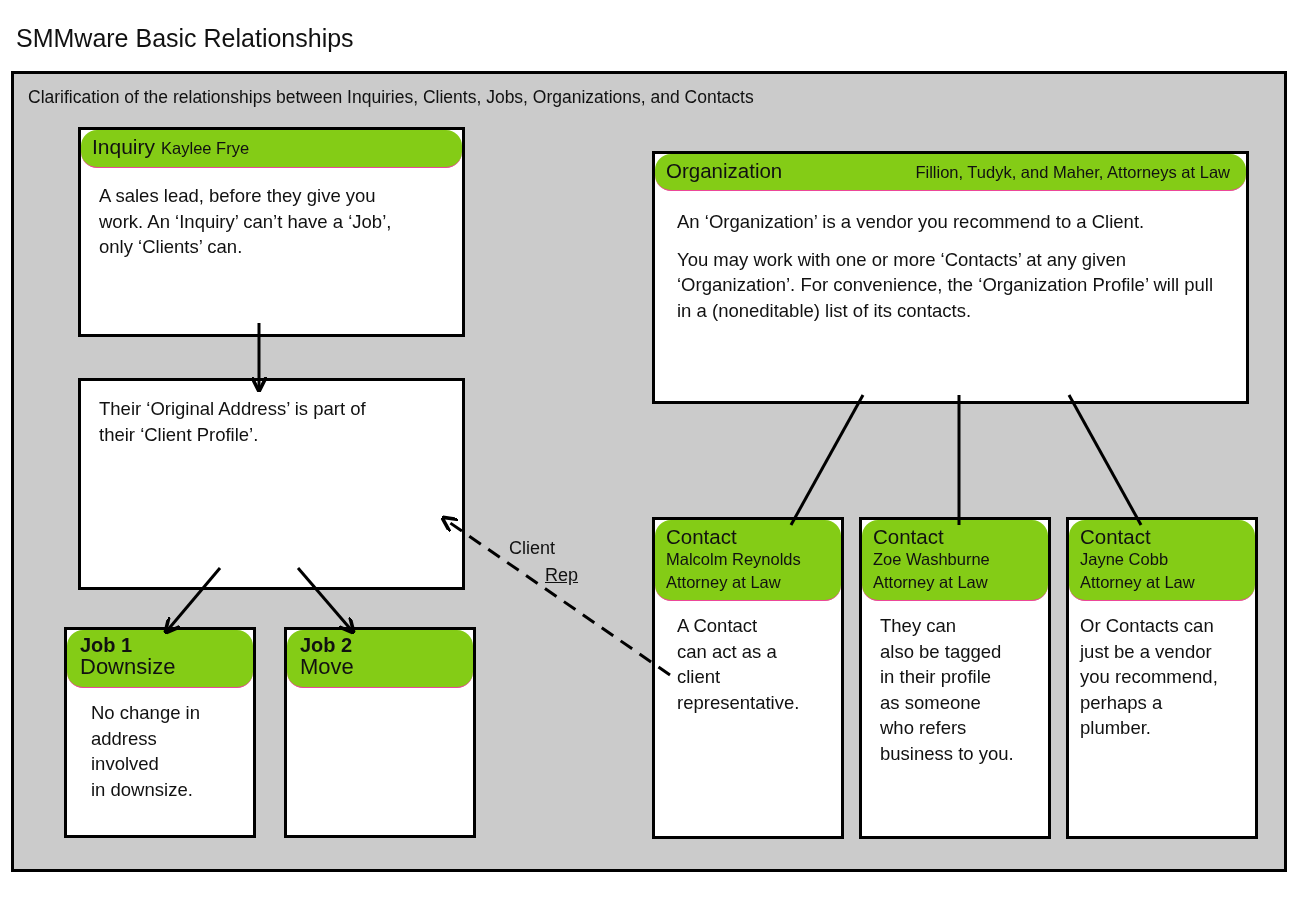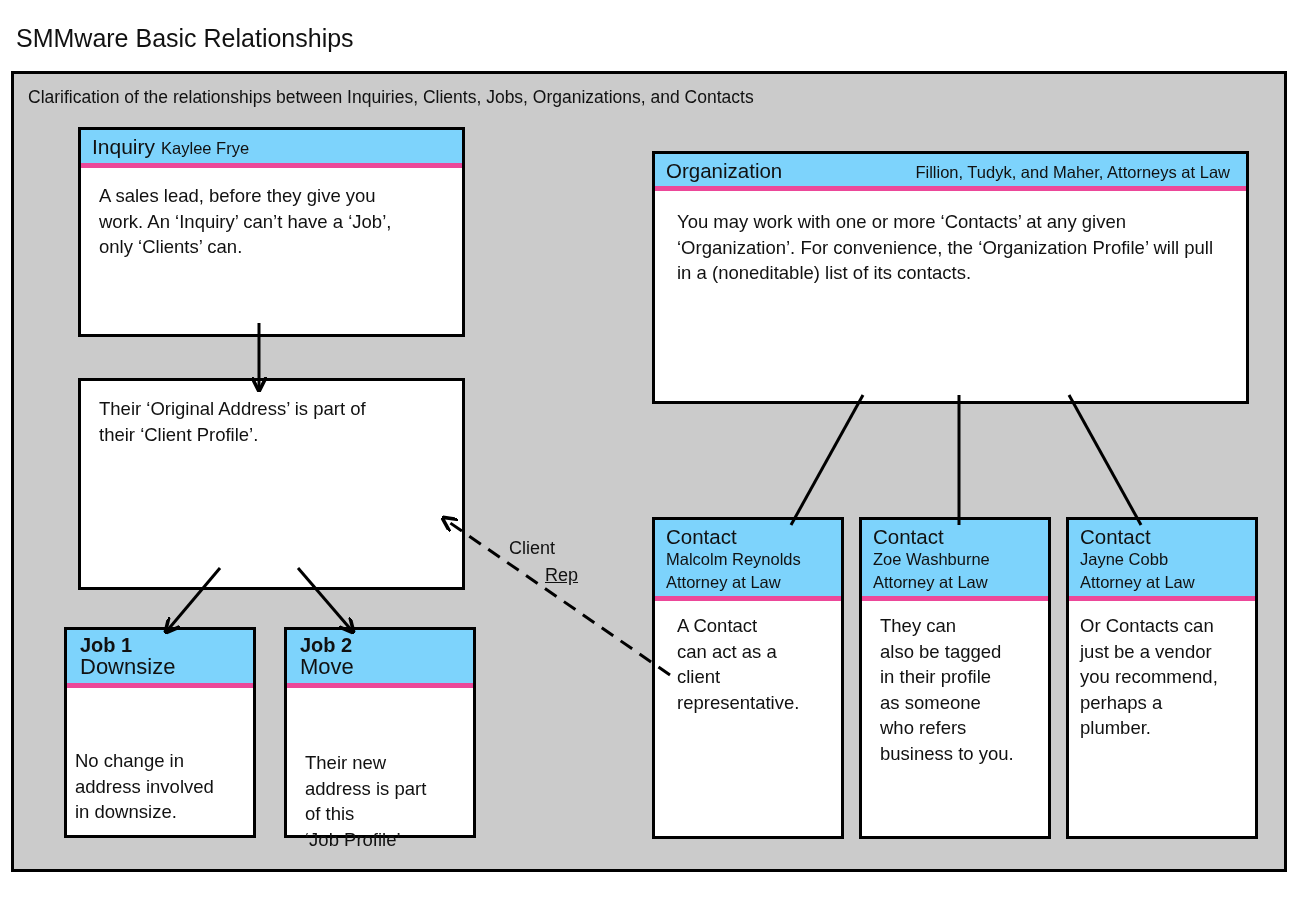--- a/index.html
+++ b/index.html
@@ -3,22 +3,22 @@
   <meta charset="utf-8">
   <style>
     html, body { margin: 0; padding: 0; background: #ffffff; }
     body { width: 1299px; height: 909px; position: relative; overflow: hidden;
            font-family: "Liberation Sans", sans-serif; color: #111; }
     .title { position: absolute; left: 16px; top: 24px; font-size: 25px; color: #111; }
     .frame { position: absolute; left: 11px; top: 71px; width: 1270px; height: 795px;
              background: #cbcbcb; border: 3px solid #000; }
     .subtitle { position: absolute; left: 28px; top: 87px; font-size: 17.5px; color: #111; }
     .box { position: absolute; background: #fff; border: 3px solid #000; box-sizing: border-box; }
-    .hdr { background: #7dd3fc; border-bottom: 5px solid #ec4899; box-sizing: border-box;
-           color: #111; overflow: hidden; }
+    .hdr { background: #84cc16; border-bottom: 1px solid #ec4899; box-sizing: border-box;
+           color: #111; overflow: hidden; border-radius: 16px; }
     .hdr .kind { font-size: 21px; }
     .hdr .name { font-size: 16.5px; }
     .body { font-size: 18.5px; line-height: 25.5px; color: #111; white-space: pre-line; }
     svg.links { position: absolute; left: 0; top: 0; width: 1299px; height: 909px; pointer-events: none; }
     .label { position: absolute; font-size: 18px; color: #111; }
 
     
     #inquiry { left: 78px; top: 127px; width: 387px; height: 210px; }
     #inquiry .hdr { height: 38px; padding: 5px 0 0 11px; }
     #inquiry .hdr .name { margin-left: 6px; }
@@ -30,21 +30,21 @@
     #client .hdr .name { margin-left: 10px; }
     #client .body { padding: 15px 18px; }
 
     
     .job { top: 627px; width: 192px; height: 211px; }
     #job1 { left: 64px; }
     #job2 { left: 284px; }
     .job .hdr { height: 58px; padding: 5px 0 0 13px; line-height: 21px; }
     .job .hdr .kind { display: block; font-size: 20px; font-weight: bold; }
     .job .hdr .name { display: block; font-size: 22px; }
-    .job .body { padding: 12px 8px; margin-top: 48px; }
+    .job .body { padding: 12px 24px; }
     #job2 .body { padding-left: 18px; padding-top: 14px; }
 
     
     #org { left: 652px; top: 151px; width: 597px; height: 253px; }
     #org .hdr { height: 37px; padding: 5px 0 0 11px; display: flex; }
     #org .hdr .kind { font-size: 20.5px; }
     #org .hdr .name { margin-left: auto; margin-right: 16px; font-size: 16.5px; line-height: 27px; }
     #org .body { padding: 18px 22px; }
     #org .body p { margin: 0 0 12px 0; }
 
@@ -90,32 +90,29 @@
   <div class="body">No change in
 address involved
 in downsize.</div>
 </div>
 
 <div class="box job" id="job2">
   <div class="hdr">
     <span class="kind">Job 2</span>
     <span class="name">Move</span>
   </div>
-  <div class="body">Their new
-address is part
-of this
-‘Job Profile’</div>
 </div>
 
 <div class="box" id="org">
   <div class="hdr">
     <span class="kind">Organization</span>
     <span class="name">Fillion, Tudyk, and Maher, Attorneys at Law</span>
   </div>
   <div class="body" style="white-space: normal;">
+    <p>An ‘Organization’ is a vendor you recommend to a Client.</p>
     <p>You may work with one or more ‘Contacts’ at any given ‘Organization’. For convenience, the ‘Organization Profile’ will pull in a (noneditable) list of its contacts.</p>
   </div>
 </div>
 
 <div class="box contact" id="contact1">
   <div class="hdr">
     <span class="kind">Contact</span>
     <span class="name">Malcolm Reynolds</span>
     <span class="role">Attorney at Law</span>
   </div>

